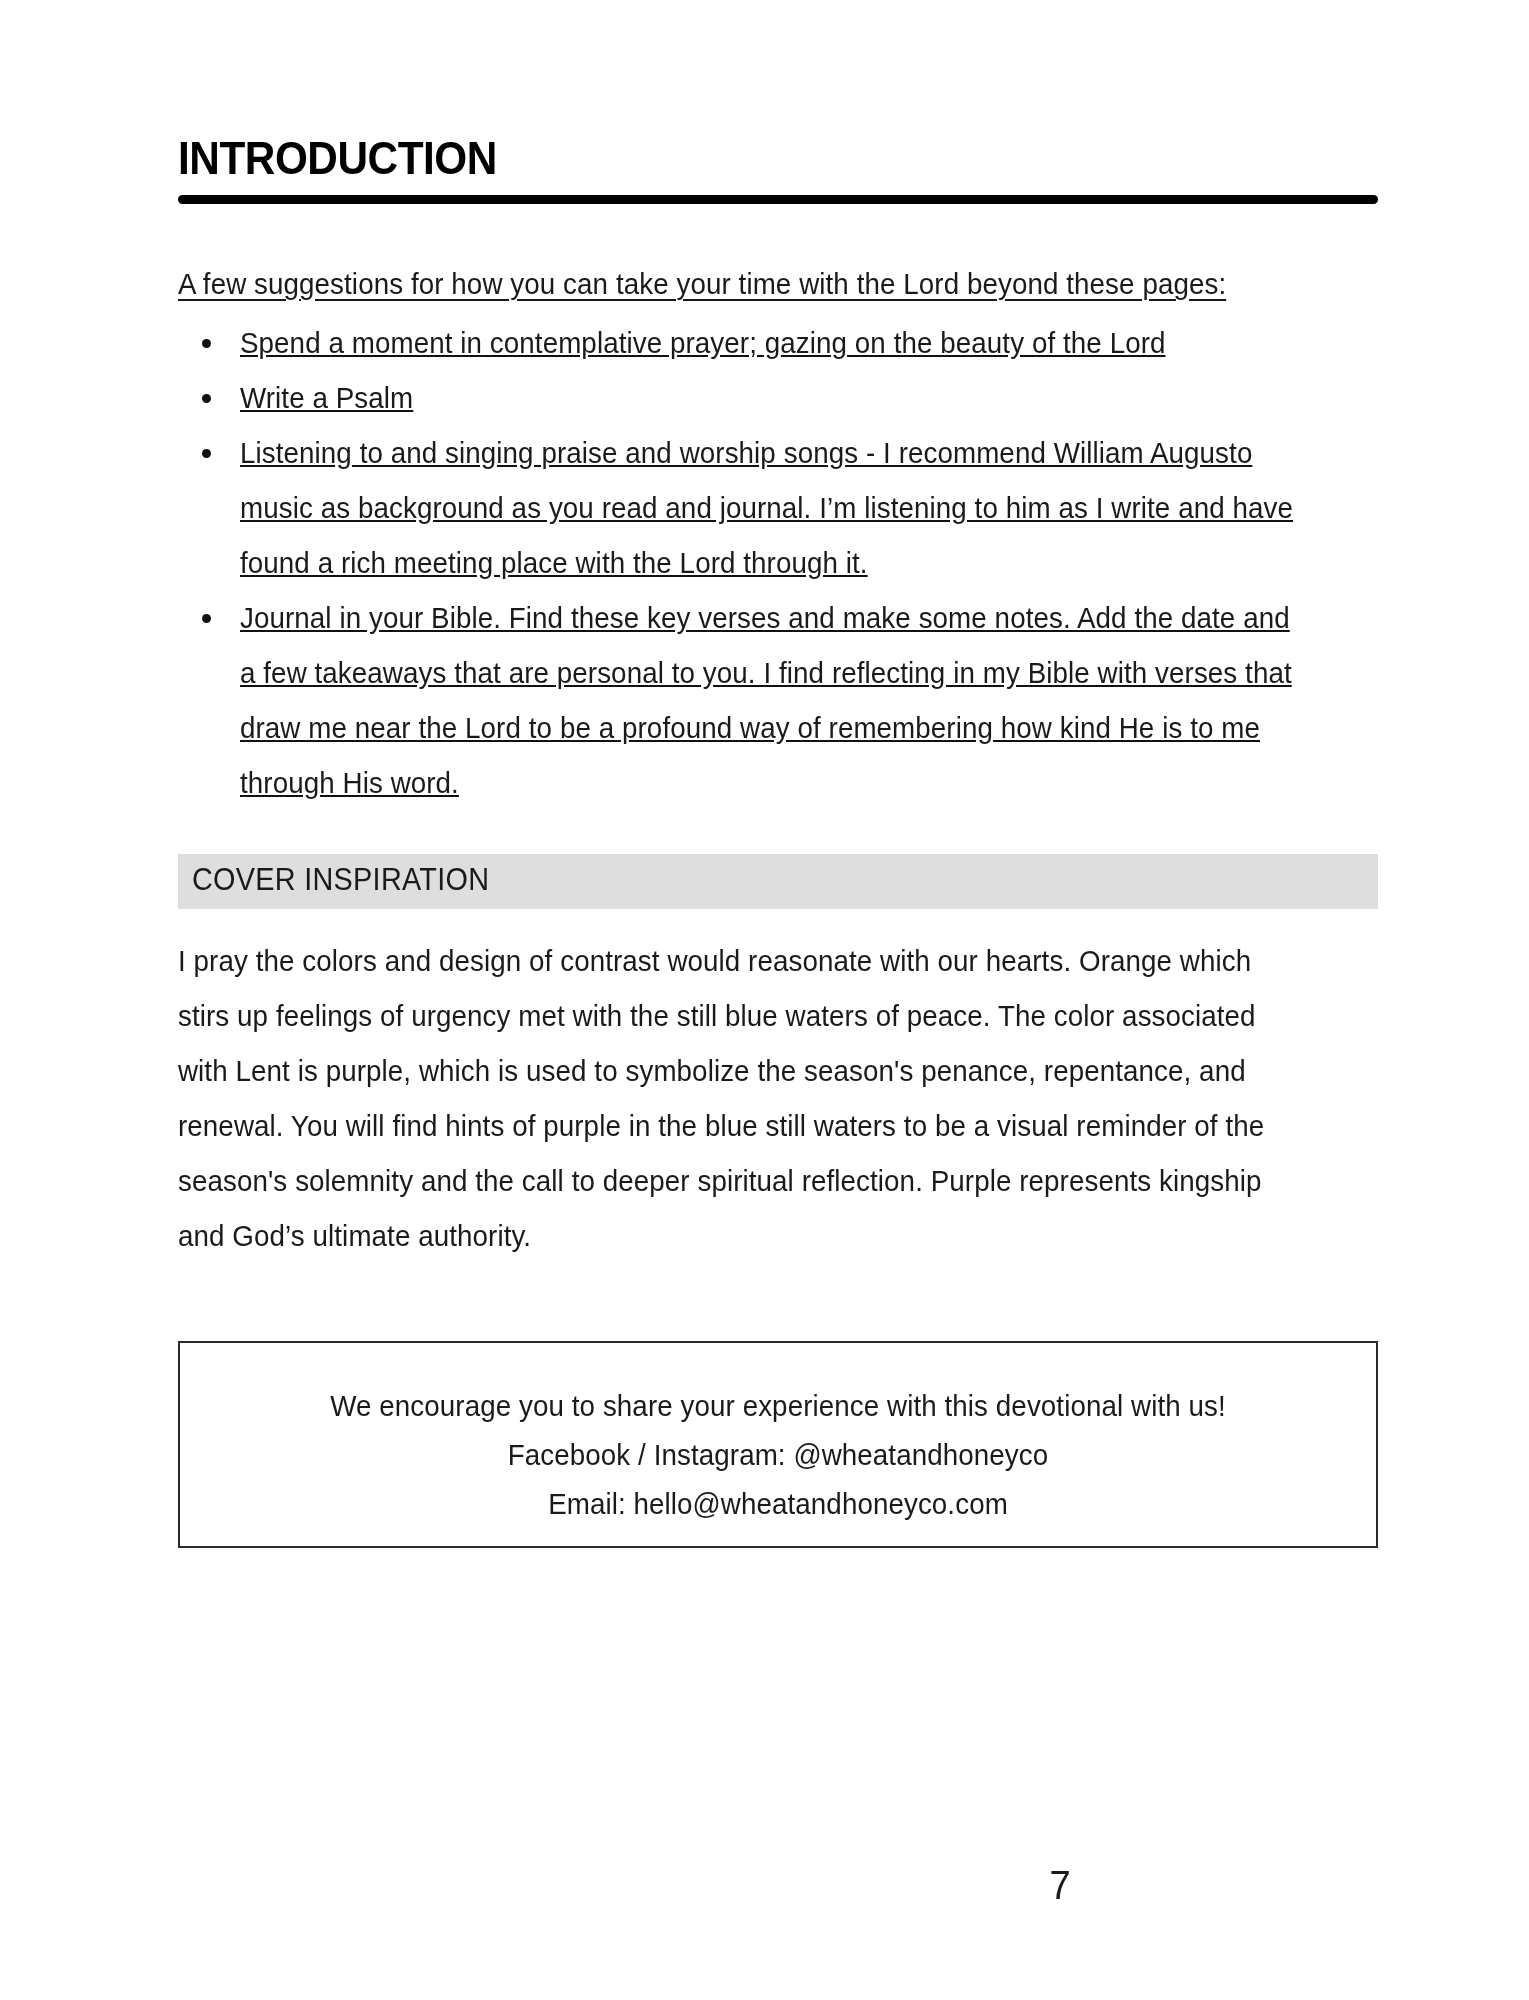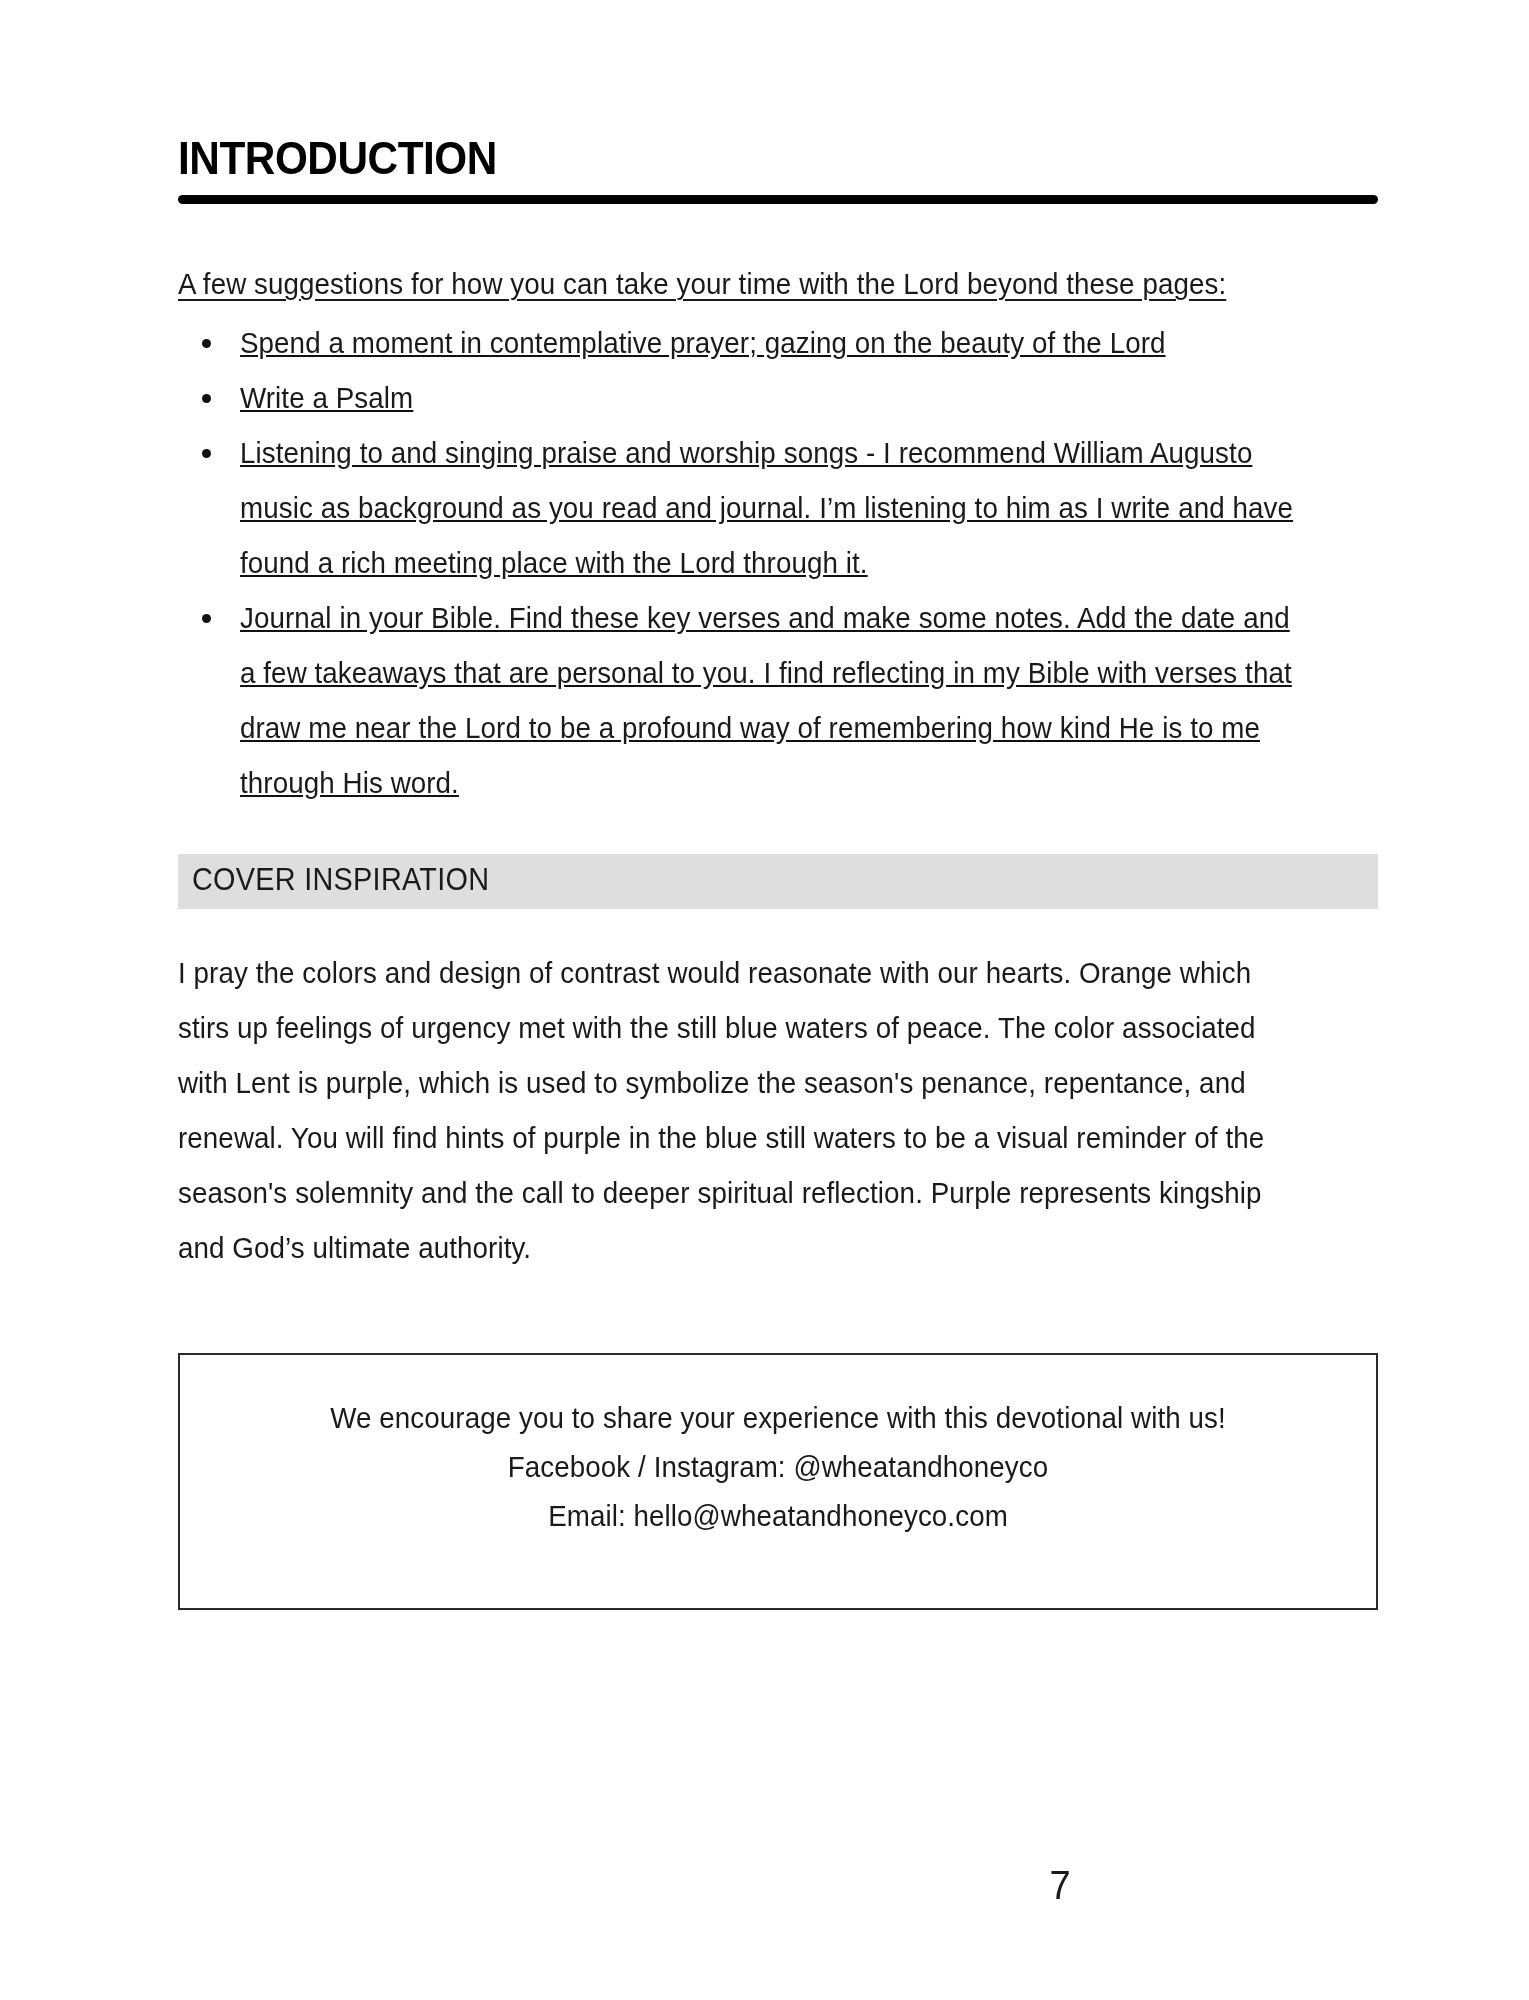--- a/index.html
+++ b/index.html
@@ -95,21 +95,21 @@
     background: #111111;
     border-radius: 50%;
   }
 
   
   .section-band {
     background: #dedede;
     width: 1200px;
     box-sizing: border-box;
     padding: 10px 0 12px 14px;
-    margin: 44px 0 36px 0;
+    margin: 44px 0 24px 0;
   }
   .section-band .band-label {
     font-family: "Liberation Sans", sans-serif;
     font-size: 31px;
     line-height: 1.05;
     color: #1a1a1a;
     letter-spacing: 0.3px;
     transform: scaleX(0.93);
     transform-origin: left center;
     display: block;
@@ -119,21 +119,21 @@
     max-width: 1255px;
     margin: 0;
   }
 
   
   .contact-box {
     margin-top: 78px;
     width: 1200px;
     box-sizing: border-box;
     border: 2px solid #2b2b2b;
-    padding: 38px 20px 68px 20px;
+    padding: 38px 20px 18px 20px;
     text-align: center;
   }
   .contact-line {
     font-family: "Liberation Sans", sans-serif;
     font-size: 29.5px;
     line-height: 49px;
     color: #1a1a1a;
     transform: scaleX(0.94);
     letter-spacing: 0.1px;
   }

